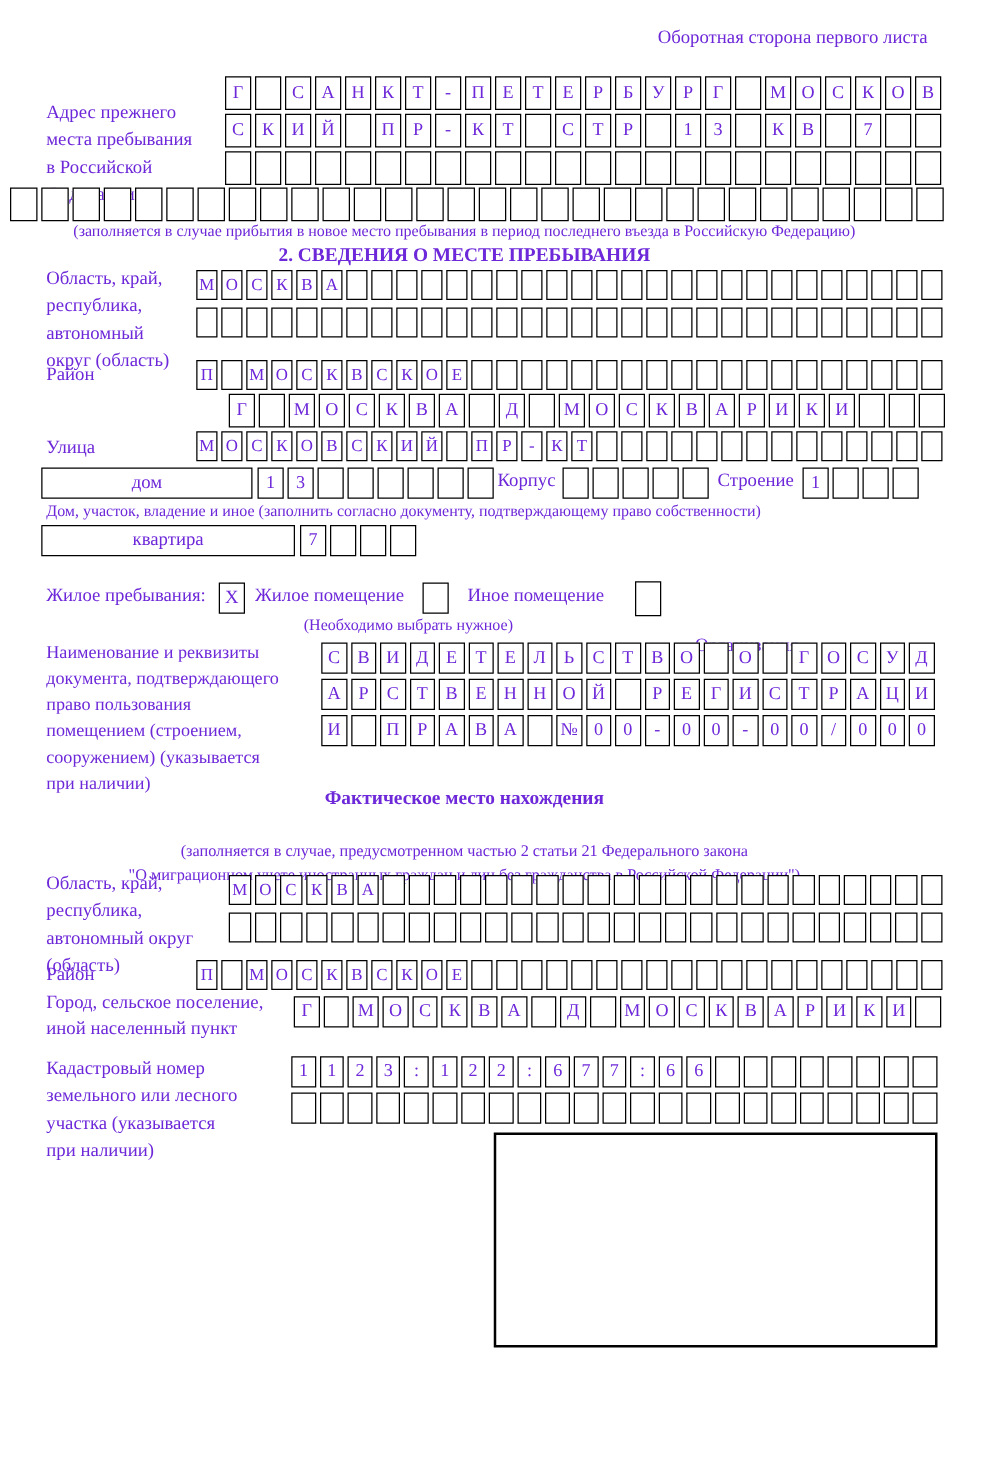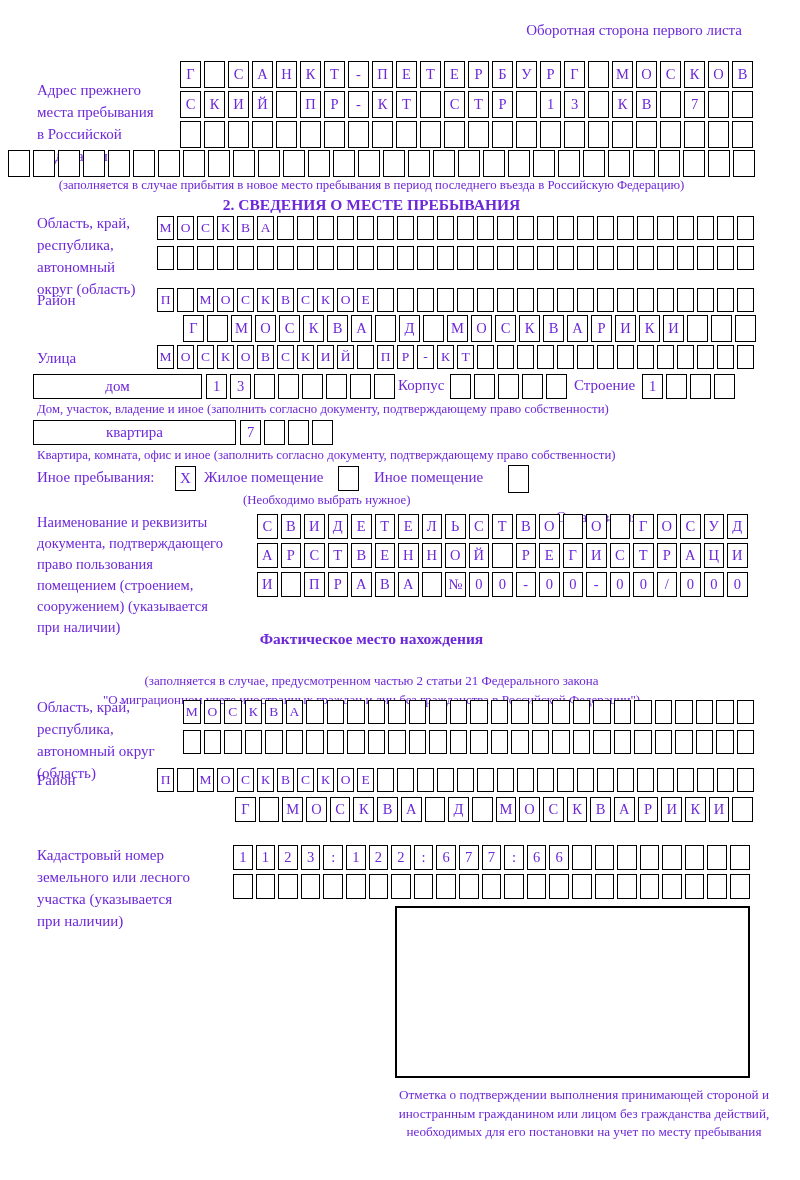--- a/index.html
+++ b/index.html
@@ -346,23 +346,22 @@
     </div>
   <div class="abs note" style="left:37px;top:402px;">Дом, участок, владение и иное (заполнить согласно документу, подтверждающему право собственности)</div>
 
   <div class="abs widebox" style="left:33px;top:420px;width:203px;height:25px;">квартира</div>
   <div class="abs cellrow r4" style="left:240px;top:420px;">
       <span class="cell">7</span>
       <span class="cell"></span>
       <span class="cell"></span>
       <span class="cell"></span>
     </div>
-  <div class="abs note" style="left:37px;top:448px;">Квартира, комната, офис и иное (заполнить согласно документу, подтверждающему право собственности)</div>
-
-  <div class="abs" style="left:37px;top:469px;font-size:15px;">Иное пребывания:</div>
+
+  <div class="abs" style="left:37px;top:469px;font-size:15px;">Жилое пребывания:</div>
   <span class="abs chk" style="left:175px;top:466px;">X</span>
   <div class="abs" style="left:204px;top:469px;font-size:15px;">Жилое помещение</div>
   <span class="abs chk" style="left:338px;top:466px;"></span>
   <div class="abs" style="left:374px;top:469px;font-size:15px;">Иное помещение</div>
   <span class="abs chk" style="left:508px;top:465px;height:28px;"></span>
   <div class="abs" style="left:556px;top:469px;font-size:15px;margin-top:40px;">Организация</div>
   <div class="abs note" style="left:243px;top:493px;">(Необходимо выбрать нужное)</div>
 
   <div class="abs lbl-sm" style="left:37px;top:512px;">Наименование и реквизиты
 документа, подтверждающего
@@ -536,20 +535,22 @@
       <span class="cell"></span>
       <span class="cell"></span>
       <span class="cell"></span>
       <span class="cell"></span>
       <span class="cell"></span>
       <span class="cell"></span>
       <span class="cell"></span>
       <span class="cell"></span>
     </div>
 
+  <div class="abs lbl" style="left:37px;top:792px;line-height:21px;">Город, сельское поселение,
+иной населенный пункт</div>
   <div class="abs cellrow r22" style="left:235px;top:797px;">
       <span class="cell">Г</span>
       <span class="cell"></span>
       <span class="cell">М</span>
       <span class="cell">О</span>
       <span class="cell">С</span>
       <span class="cell">К</span>
       <span class="cell">В</span>
       <span class="cell">А</span>
       <span class="cell"></span>
@@ -617,15 +618,14 @@
       <span class="cell"></span>
       <span class="cell"></span>
       <span class="cell"></span>
       <span class="cell"></span>
       <span class="cell"></span>
       <span class="cell"></span>
       <span class="cell"></span>
     </div>
 
   <div class="abs bigbox" style="left:395px;top:906px;width:355px;height:172px;"></div>
-  <div class="abs caption" style="left:372px;top:1086px;width:424px;">Отметка о подтверждении выполнения принимающей стороной и иностранным гражданином или лицом без гражданства действий, необходимых для его постановки на учет по месту пребывания</div>
 
 </div>
 
 </body></html>

